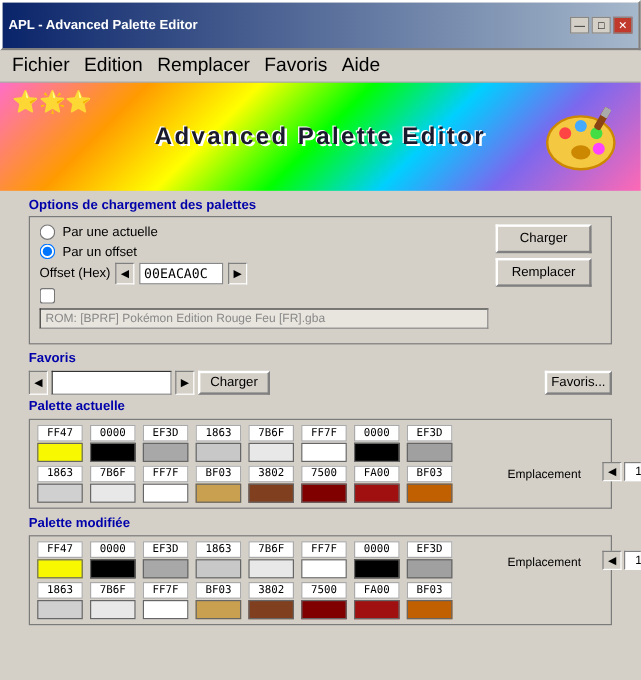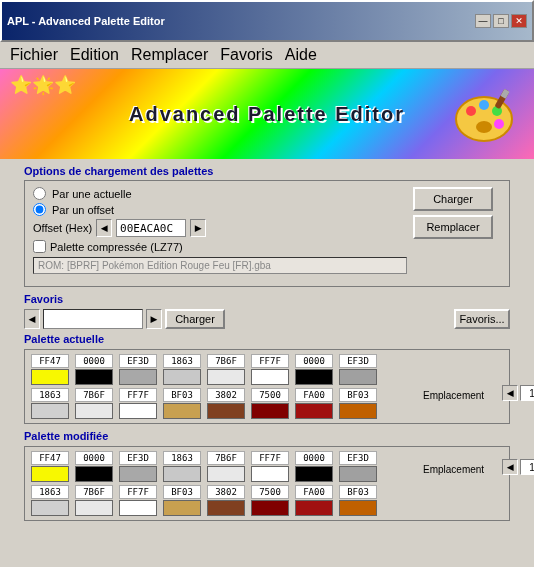--- a/index.html
+++ b/index.html
@@ -361,21 +361,20 @@
           <span class="radio-label">Par un offset</span>
         </div>
         <div class="offset-row" style="margin-top:3px;">
           <span class="offset-label">Offset (Hex)</span>
           <div class="hex-nav-btn inset-border">◀</div>
           <input type="text" class="hex-input" value="00EACA0C" style="">
           <div class="hex-nav-btn inset-border">▶</div>
         </div>
         <div class="checkbox-row">
           <input type="checkbox" style="">
-          <span>Palette compressée (LZ77)</span>
         </div>
         <div class="rom-path">ROM: [BPRF] Pokémon Edition Rouge Feu [FR].gba</div>
       </div>
       <div class="top-row-right">
         <button class="charger-btn window-border">Charger</button>
         <button class="charger-btn window-border">Remplacer</button>
       </div>
     </div>
   </div>
 

